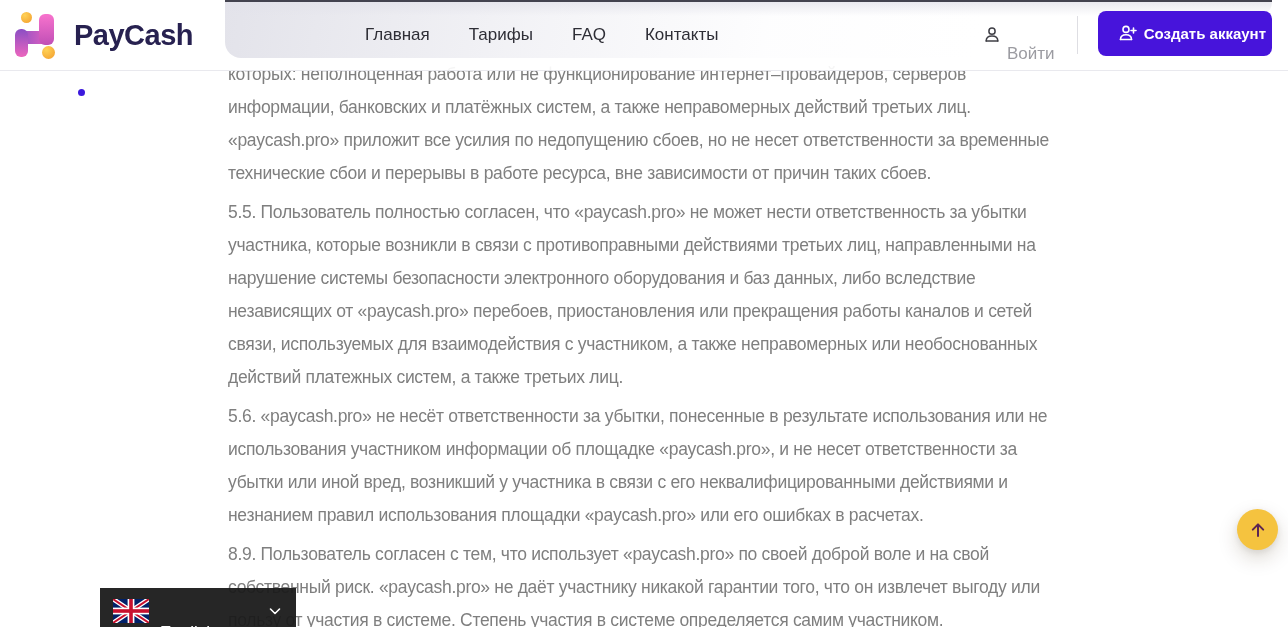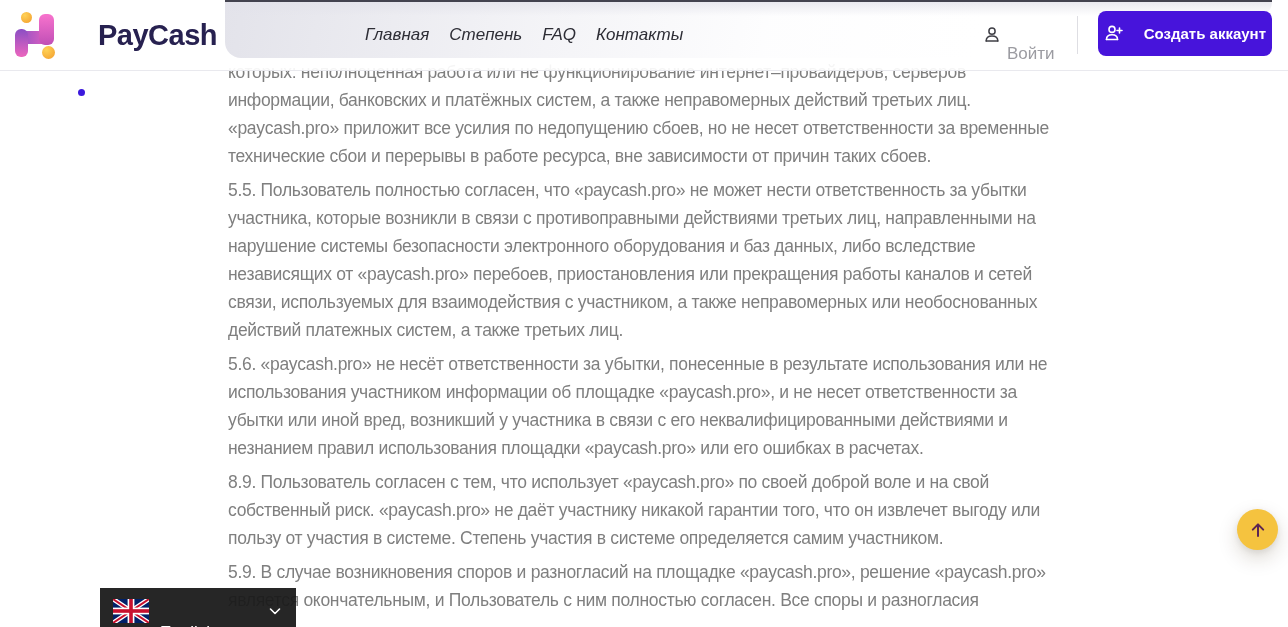--- a/index.html
+++ b/index.html
@@ -9,21 +9,21 @@
     background:#ffffff; font-family:"Liberation Sans", sans-serif;
   }
 
   
   .content {
     position:absolute; top:0; left:228px; width:832px;
     padding-top:58px; z-index:1;
   }
   .content p {
     margin:0 0 6px 0;
-    font-size:17.5px; line-height:28px; color:#7f7f7f;
+    font-size:17.5px; line-height:33px; color:#7f7f7f;
     letter-spacing:-0.3px;
   }
 
   
   .header {
     position:absolute; top:0; left:0; right:0; height:71px;
     background:rgba(255,255,255,0.92);
     border-bottom:1px solid #e9e9ee;
     z-index:5;
   }
@@ -47,34 +47,34 @@
   .lg-dot-a { position:absolute; left:7px; top:0; width:11px; height:11px; border-radius:50%;
               background:radial-gradient(circle at 35% 30%, #ffd257, #f29c2b); }
   .lg-dot-b { position:absolute; left:28px; top:34px; width:13px; height:13px; border-radius:50%;
               background:radial-gradient(circle at 35% 30%, #ffd257, #f29c2b); }
   .lg-mid  { position:absolute; left:8px; top:19px; width:27px; height:13px; border-radius:3px;
              background:linear-gradient(90deg,#9a54c4,#e45fc0); }
   .lg-left { position:absolute; left:1px; top:17px; width:13px; height:28px; border-radius:6px;
              background:linear-gradient(180deg,#8a4ec4,#ec66be); }
   .lg-right{ position:absolute; left:25px; top:2px; width:15px; height:31px; border-radius:6px;
              background:linear-gradient(180deg,#f873cd,#c04fb6); }
-  .logo-text { font-size:29px; font-weight:800; color:#272150; letter-spacing:-0.5px;margin-left:24px; }
+  .logo-text { font-size:29px; font-weight:800; color:#272150; letter-spacing:-0.5px; }
 
-  .nav { position:absolute; left:365px; top:0; height:70px; display:flex; align-items:center; gap:20px;font-style:italic; }
+  .nav { position:absolute; left:365px; top:0; height:70px; display:flex; align-items:center; gap:39px; }
   .nav a { font-size:17px; color:#2e2e36; text-decoration:none; cursor:pointer; }
 
   .login { position:absolute; left:983px; top:0; height:70px; display:flex; align-items:center; gap:6px; cursor:pointer; }
   .login .label { font-size:17px; color:#9b9ba1;margin-top:38px; }
   .header-divider { position:absolute; left:1077px; top:16px; width:1px; height:38px; background:#dedee3; }
 
   .signup-btn {
     position:absolute; left:1098px; top:11px; width:174px; height:45px;
     border:none; border-radius:8px; background:#4714db; color:#ffffff;
     font-family:"Liberation Sans", sans-serif; font-size:15px; font-weight:700;
-    display:flex; align-items:center; justify-content:space-between; gap:7px; cursor:pointer;
+    display:flex; align-items:center; justify-content:flex-end; gap:7px; cursor:pointer;
   }
 
   
   .blue-dot { position:absolute; left:78px; top:89px; width:7px; height:7px; border-radius:50%;
               background:#3c19dd; z-index:6; }
 
   .lang-bar {
     position:absolute; left:100px; top:588px; width:196px; height:46px;
     background:rgba(26,26,26,0.95); z-index:20;
     display:flex; align-items:center; padding:0 13px; gap:11px; cursor:pointer;
@@ -111,21 +111,21 @@
       <span class="lg-left"></span>
       <span class="lg-right"></span>
       <span class="lg-dot-a"></span>
       <span class="lg-dot-b"></span>
     </span>
     <span class="logo-text">PayCash</span>
   </div>
 
   <nav class="nav">
     <a>Главная</a>
-    <a>Степень</a>
+    <a>Тарифы</a>
     <a>FAQ</a>
     <a>Контакты</a>
   </nav>
 
   <div class="login">
     <span style="display:flex;">
       <svg width="18" height="18" viewBox="0 0 18 18" fill="none">
         <circle cx="9" cy="5.2" r="3.1" stroke="#3f3f46" stroke-width="1.5"></circle>
         <path d="M3.2 15 c0-3.4 2.6-4.9 5.8-4.9 s5.8 1.5 5.8 4.9" stroke="#3f3f46" stroke-width="1.5" stroke-linecap="round"></path>
         <path d="M3.2 15 h11.6" stroke="#3f3f46" stroke-width="1.5" stroke-linecap="round"></path>

